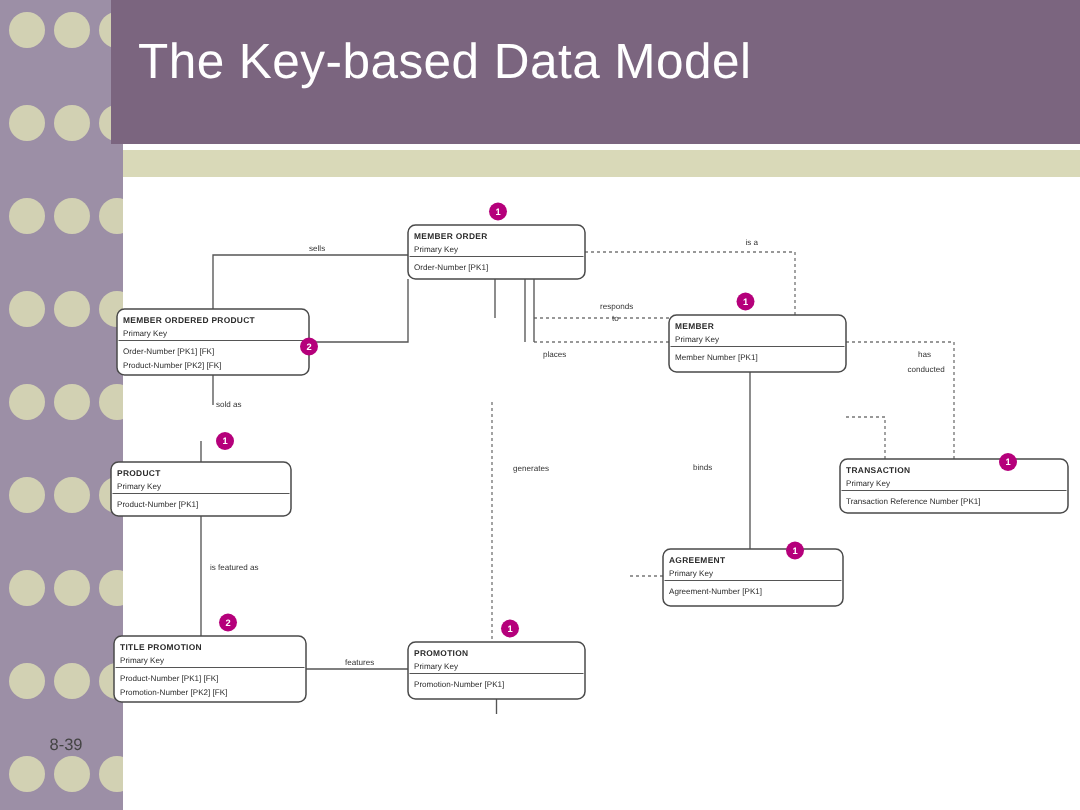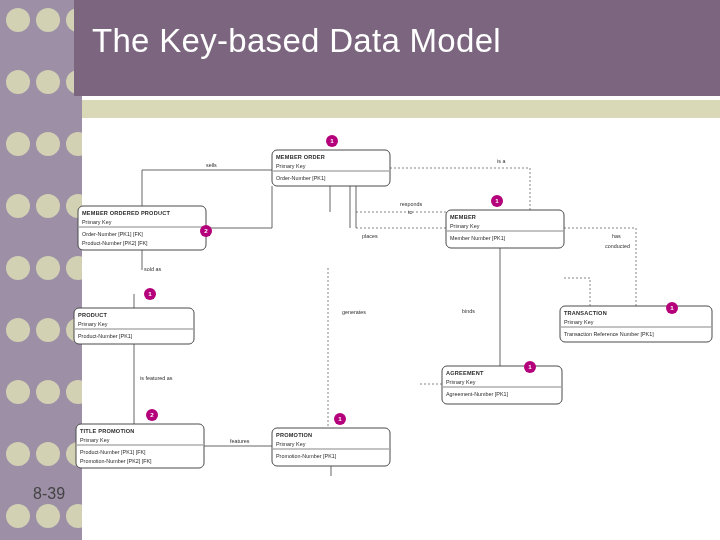--- a/index.html
+++ b/index.html
@@ -38,21 +38,21 @@
     background:#d9d9b8;
   }
   .content-card{
     position:absolute;left:82px;top:118px;width:638px;height:362px;
     background:#ffffff;
   }
   .footer-band{
     position:absolute;left:82px;top:480px;width:638px;height:60px;background:#ffffff;
   }
   .page-number{
-    position:absolute;left:33px;bottom:37px;font-size:16px;color:#444444;
+    position:absolute;left:33px;bottom:37px;font-size:11px;color:#444444;
     font-family:"Liberation Sans", sans-serif;
   }
 
   
   #diagram{position:absolute;left:60px;top:128px;}
   .ent rect{fill:#ffffff;stroke:#4a4a4a;stroke-width:1;}
   text{font-family:"Liberation Sans", sans-serif;fill:#2b2b2b;}
   .ent-title{font-size:5.6px;font-weight:bold;letter-spacing:.2px;}
   .ent-attr{font-size:5.4px;}
   .rel-label{font-size:5.4px;fill:#333333;}

